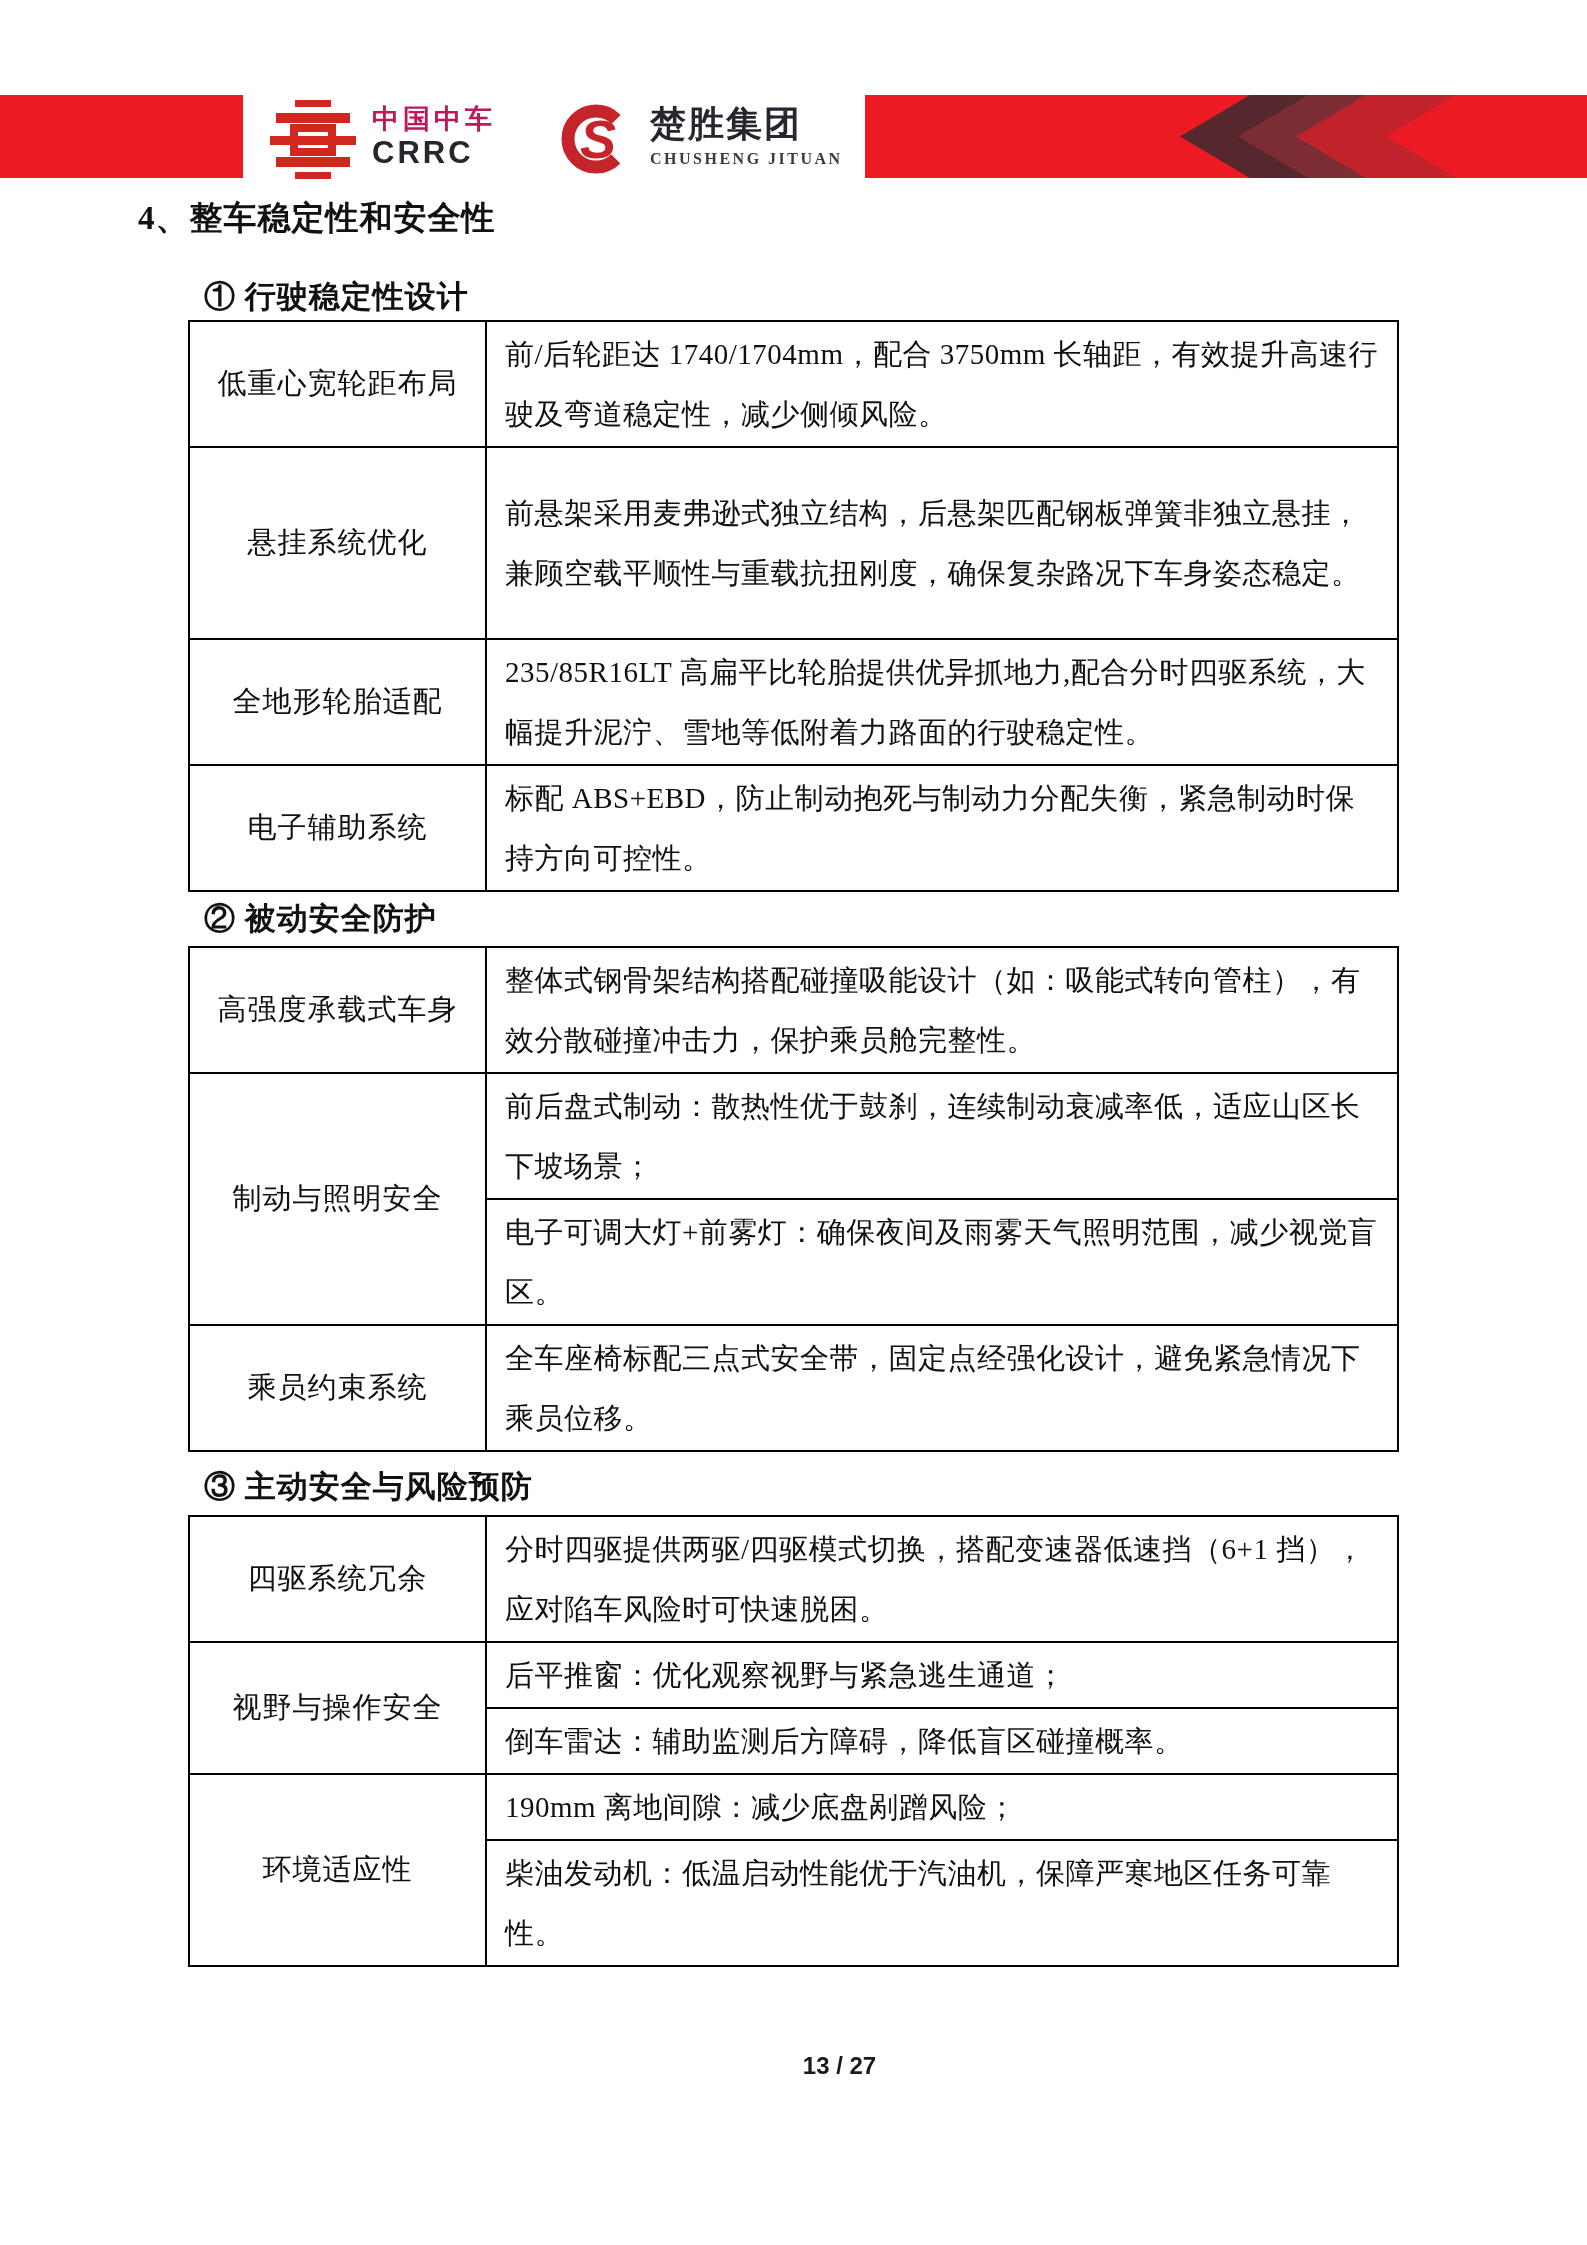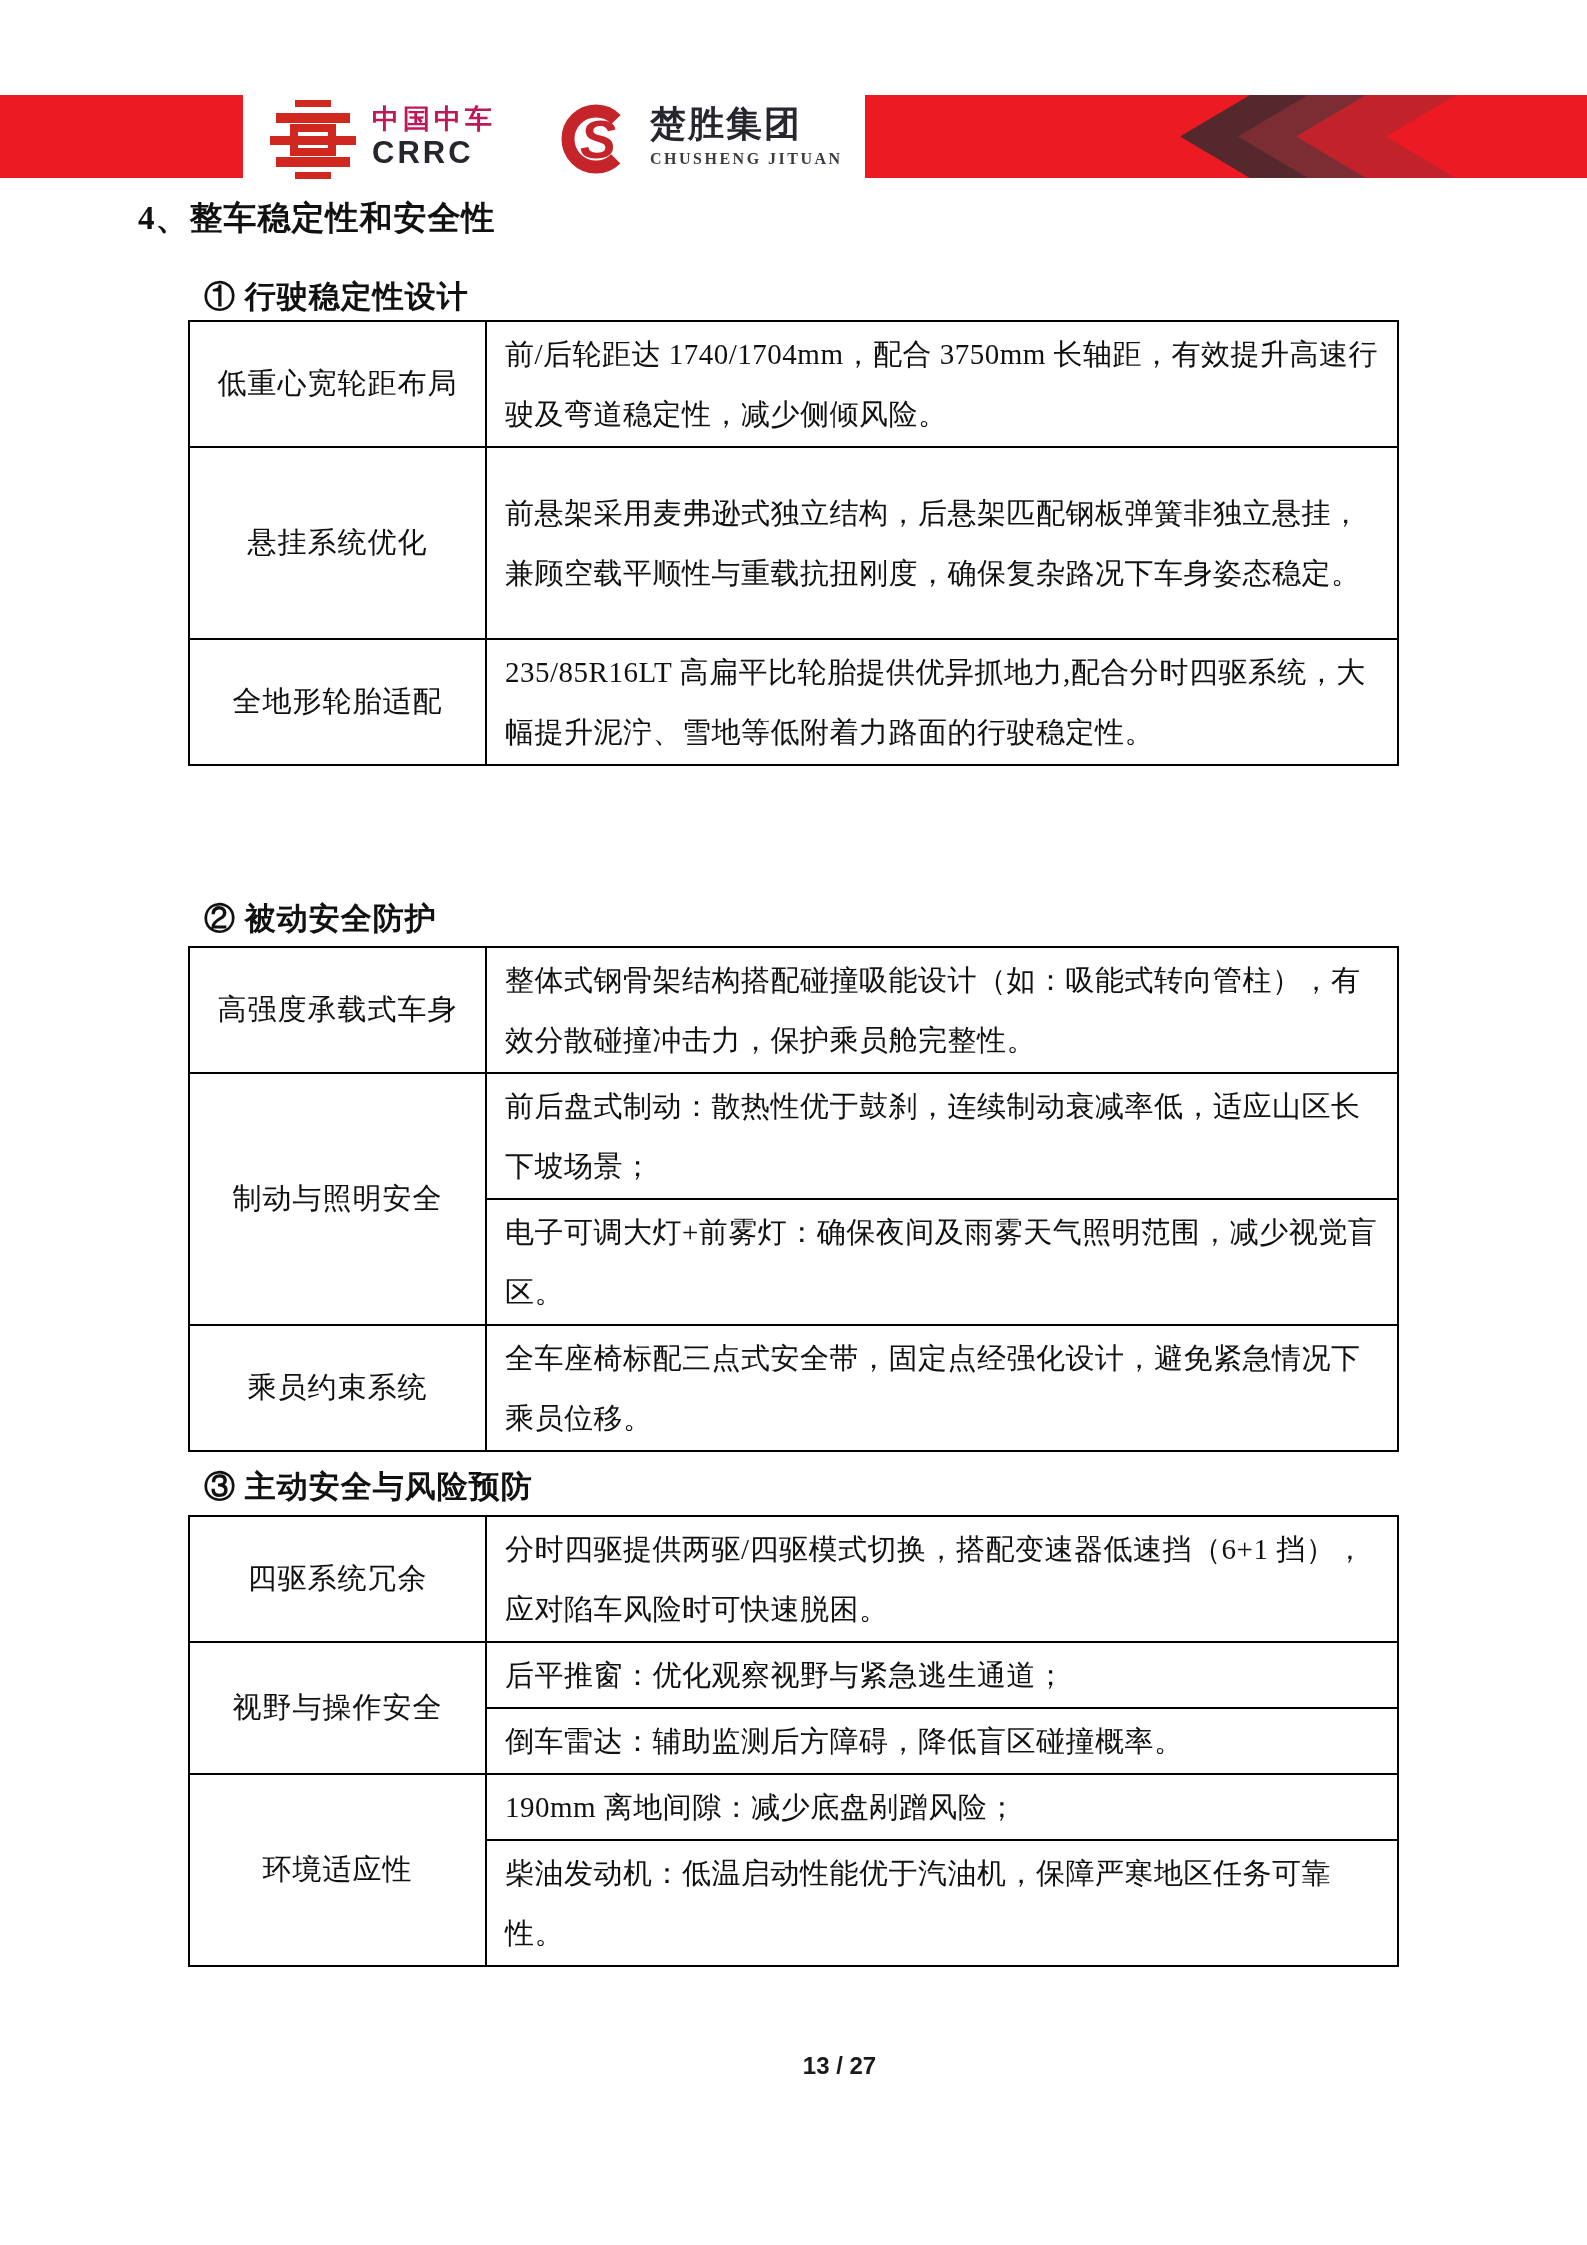--- a/index.html
+++ b/index.html
@@ -93,20 +93,24 @@
     <td class="cnt">前/后轮距达 1740/1704mm，配合 3750mm 长轴距，有效提升高速行驶及弯道稳定性，减少侧倾风险。</td>
   </tr>
   <tr class="h3l">
     <td class="lbl">悬挂系统优化</td>
     <td class="cnt">前悬架采用麦弗逊式独立结构，后悬架匹配钢板弹簧非独立悬挂，兼顾空载平顺性与重载抗扭刚度，确保复杂路况下车身姿态稳定。</td>
   </tr>
   <tr class="h2m">
     <td class="lbl">全地形轮胎适配</td>
     <td class="cnt">235/85R16LT 高扁平比轮胎提供优异抓地力,配合分时四驱系统，大幅提升泥泞、雪地等低附着力路面的行驶稳定性。</td>
   </tr>
+  <tr class="h2l">
+    <td class="lbl">电子辅助系统</td>
+    <td class="cnt">标配 ABS+EBD，防止制动抱死与制动力分配失衡，紧急制动时保持方向可控性。</td>
+  </tr>
 </tbody>
   </table>
 
 <div class="sec-heading sec-h2">② 被动安全防护</div>
 
 <table class="spec tb2">
   <colgroup>
       <col style="width:297px">
       <col>
     </colgroup>

